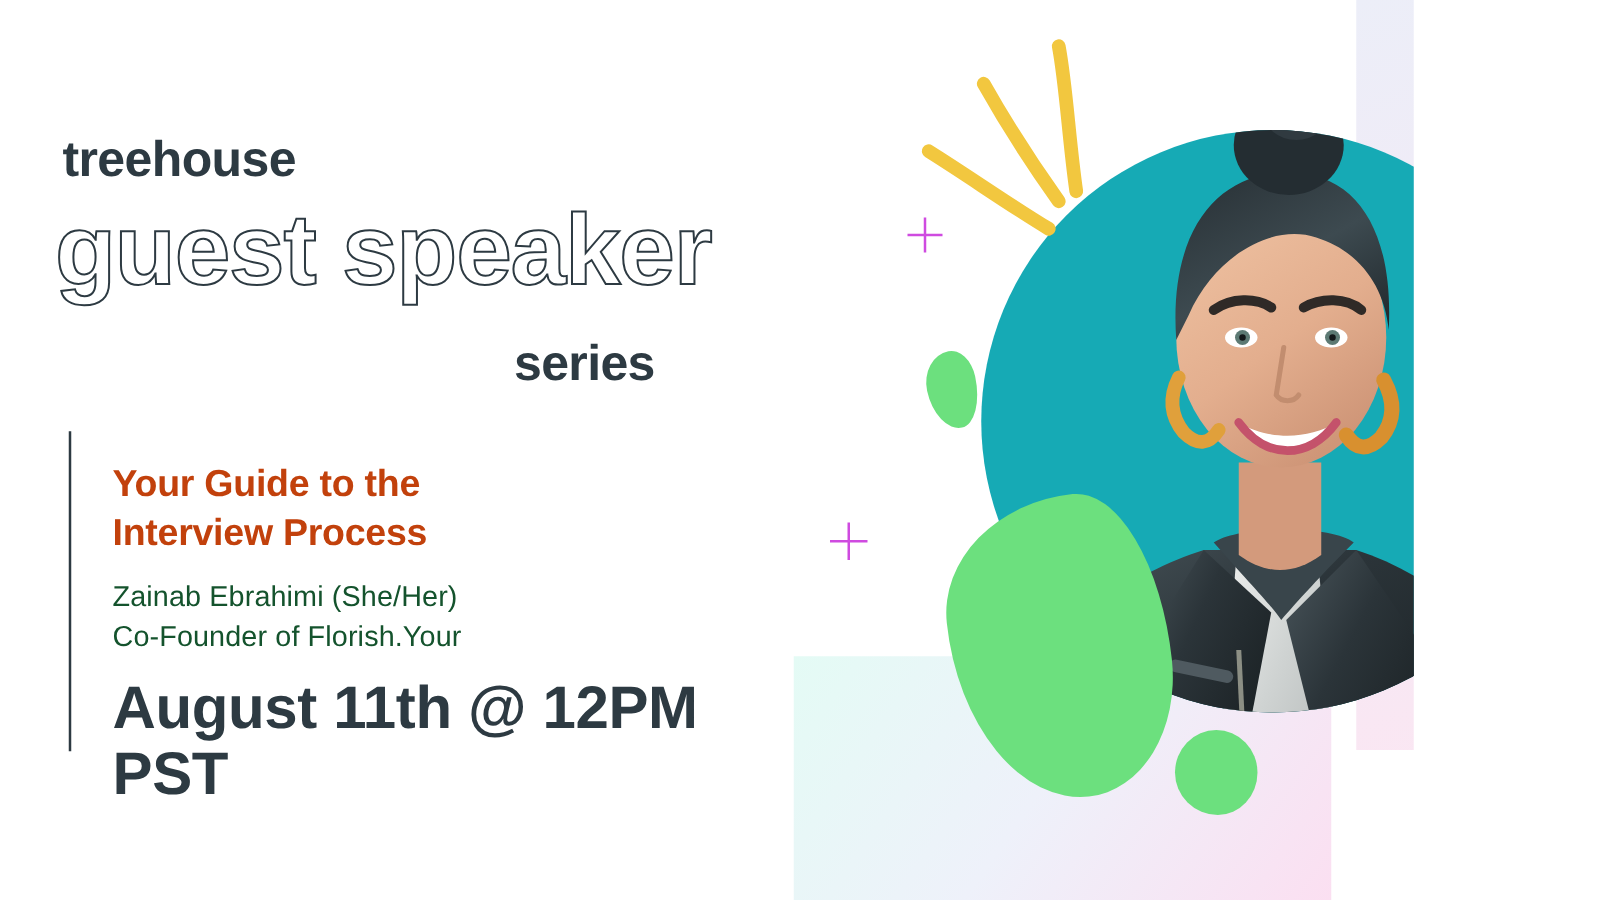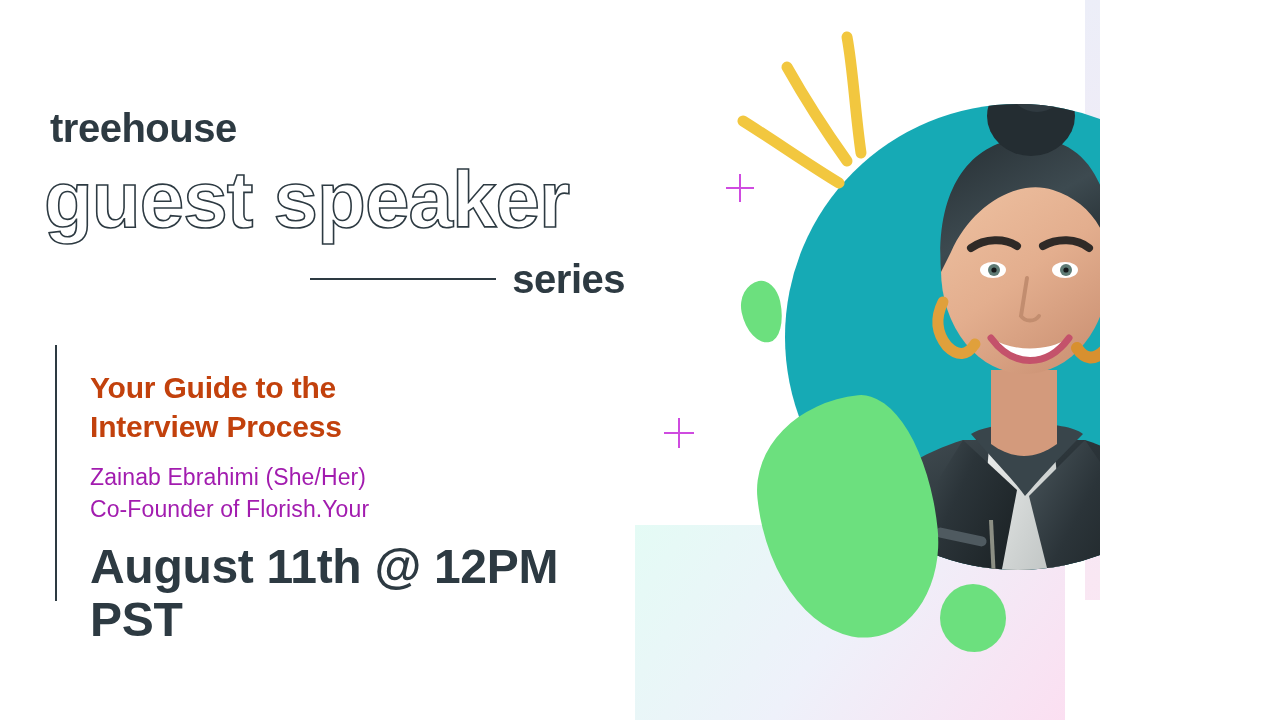--- a/index.html
+++ b/index.html
@@ -8,20 +8,21 @@
     padding: 0;
     background: #ffffff;
   }
   #stage {
     position: relative;
     width: 1100px;
     height: 720px;
     overflow: hidden;
     background: #ffffff;
     font-family: "Liberation Sans", "DejaVu Sans", sans-serif;
+    padding-left: 31px;
   }
 
   
   .panel-top-right {
     position: absolute;
     left: 1085px;
     top: 0;
     width: 195px;
     height: 600px;
     background: linear-gradient(160deg, #eceef8 0%, #f2eaf6 45%, #fbe6f2 100%);
@@ -146,20 +147,21 @@
   }
   .series-row {
     position: absolute;
     left: 310px;
     top: 255px;
     width: 315px;
     height: 48px;
     display: flex;
     align-items: center;
     gap: 16px;
+    flex-direction: column;
   }
   .series-rule {
     flex: 1 1 auto;
     height: 2px;
     background: #2d3a42;
   }
   .series-word {
     font-size: 40px;
     font-weight: 700;
     color: #2d3a42;
@@ -188,21 +190,21 @@
     line-height: 1.3;
     color: #c2410c;
     letter-spacing: -0.2px;
     margin: 0;
     white-space: pre-line;
   }
   .speaker-name, .speaker-role {
     font-size: 23px;
     font-weight: 400;
     line-height: 1.38;
-    color: #a21caf;
+    color: #14532d;
     letter-spacing: 0.1px;
     margin: 0;
   }
   .speaker-name { margin-top: 16px; }
   .datetime {
     margin-top: 16px;
     font-size: 48px;
     font-weight: 700;
     color: #2d3a42;
     letter-spacing: -0.3px;

